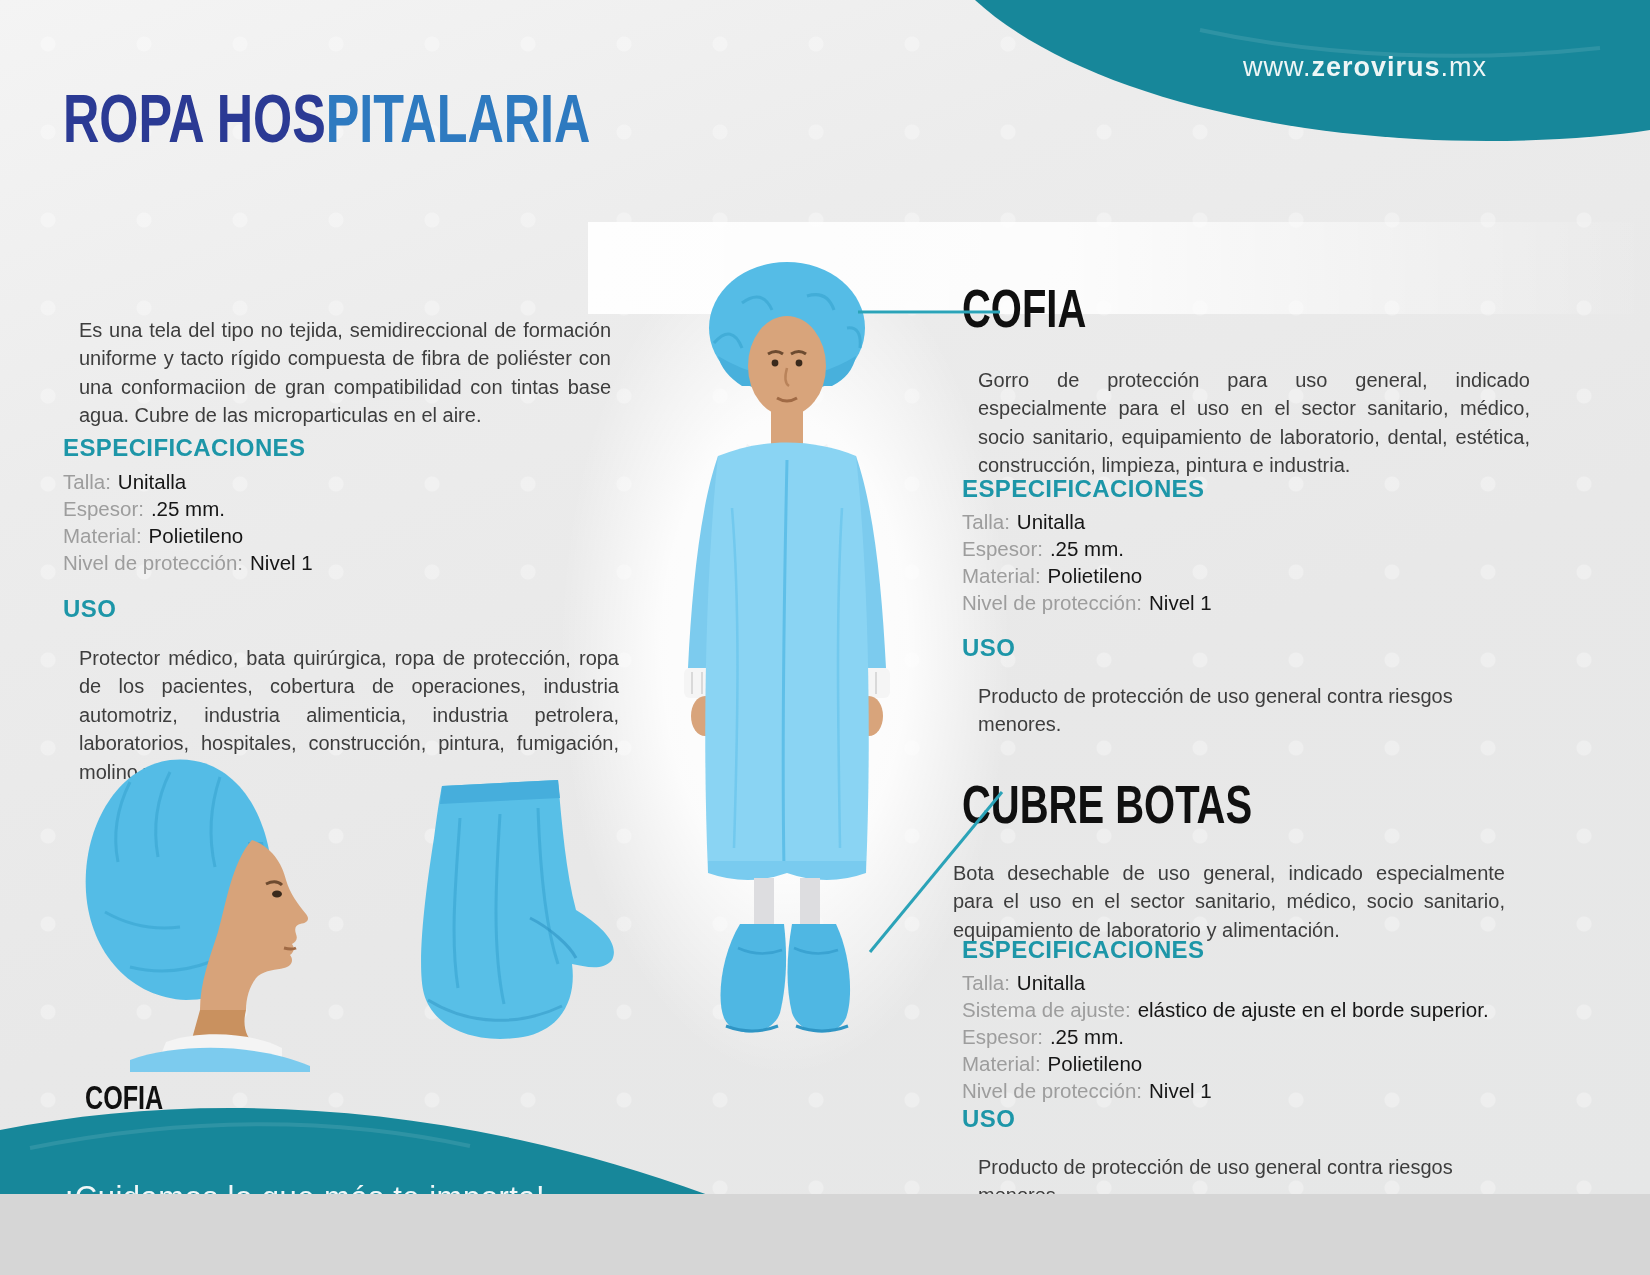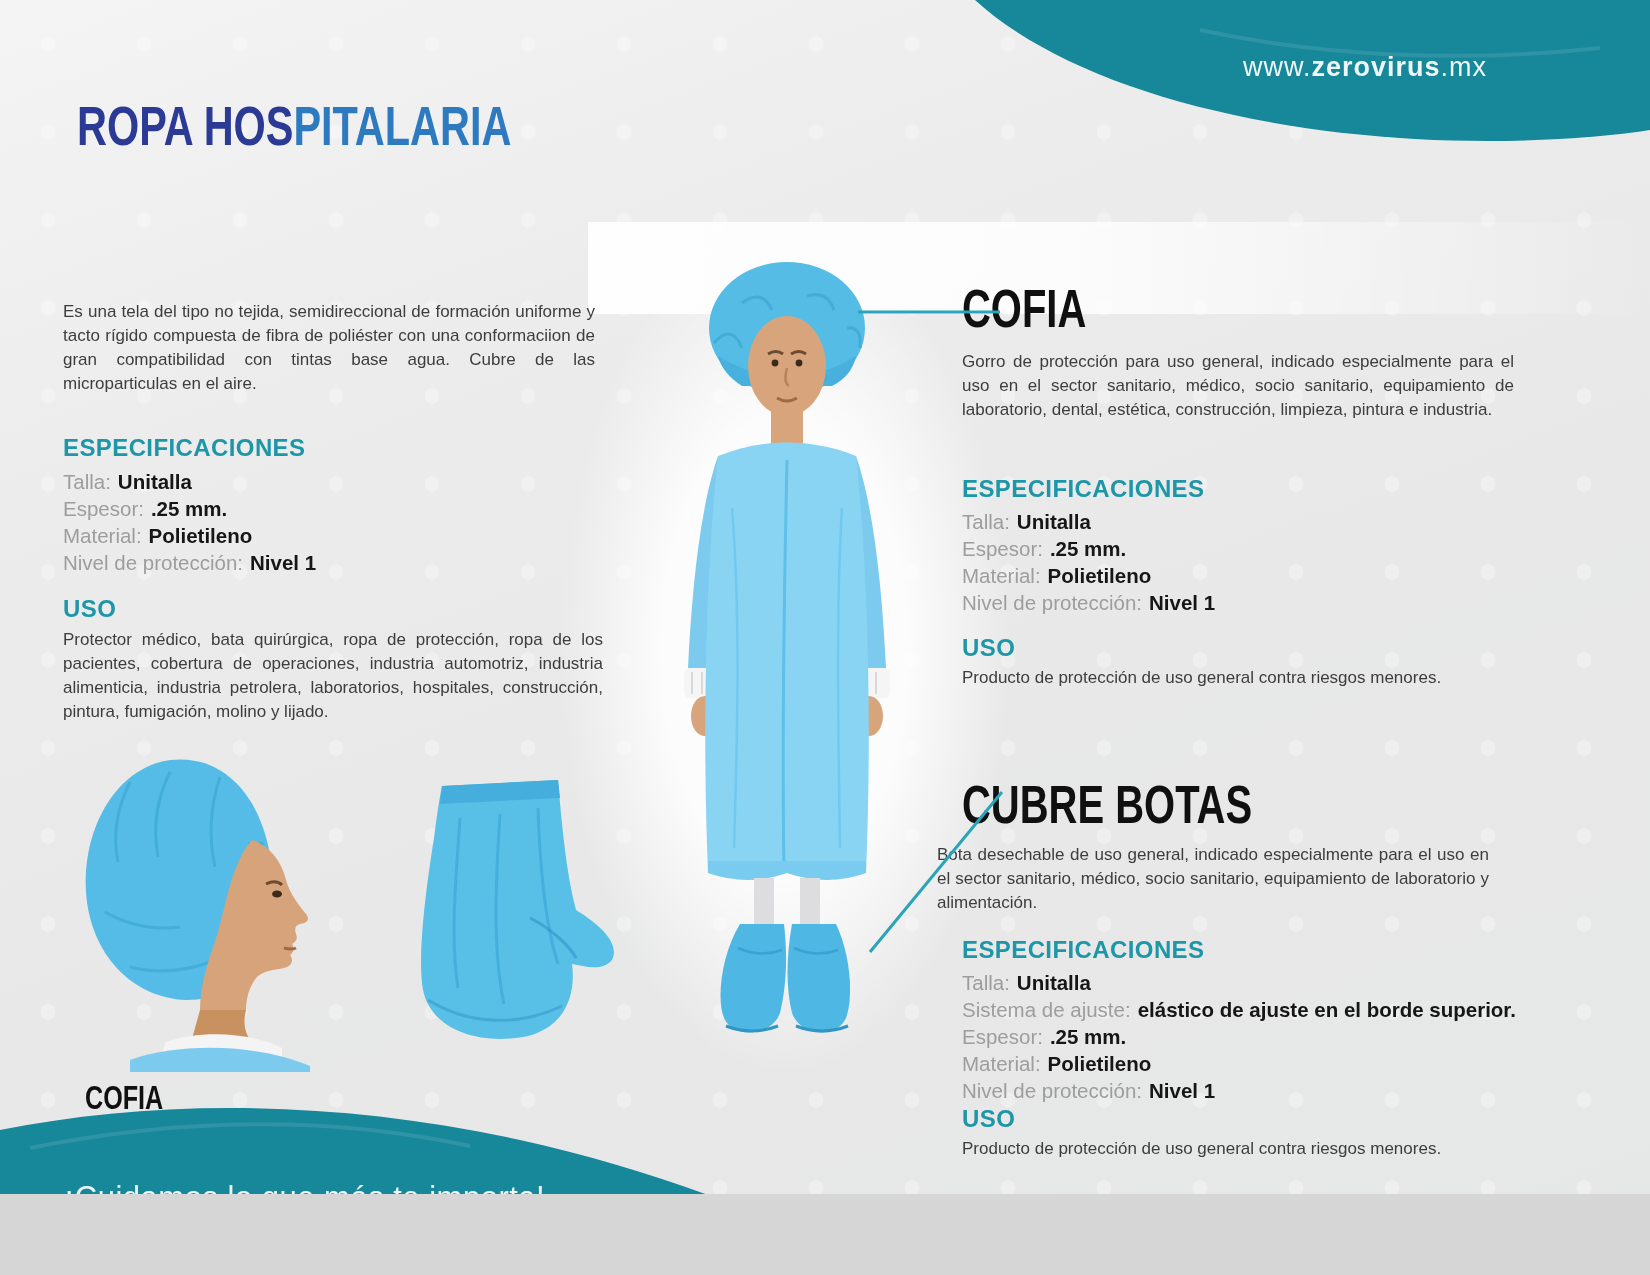--- a/index.html
+++ b/index.html
@@ -19,30 +19,30 @@
     position:absolute; left:588px; top:222px; width:1062px; height:92px;
     background:linear-gradient(90deg, rgba(255,255,255,.95) 0%, rgba(255,255,255,.85) 45%, rgba(255,255,255,0) 100%);
   }
   .figure-glow{
     position:absolute; left:560px; top:225px; width:450px; height:850px;
     background:radial-gradient(closest-side, rgba(255,255,255,.98) 0%, rgba(255,255,255,.85) 55%, rgba(255,255,255,0) 100%);
   }
   .site-url{position:absolute; left:1243px; top:52px; font-size:27px; color:#eef6f6; letter-spacing:1px;}
   .site-url .bold{font-weight:bold;}
   .condensed{display:inline-block; transform:scaleX(0.74); transform-origin:left bottom; white-space:nowrap;}
-  .title{position:absolute; left:63px; top:84px; margin:14px; font-size:56px; line-height:1; font-weight:bold;text-align:right;}
+  .title{position:absolute; left:63px; top:84px; margin:0; font-size:68px; line-height:1; font-weight:bold;text-align:right;}
   .title .dark{color:#2B3A94;}
   .title .light{color:#2E7AC0;}
   .sec-heading{position:absolute; margin:0; font-size:54px; line-height:1; font-weight:bold; color:#101010;}
-  .para{position:absolute; font-size:17px; line-height:1.42; color:#3d3d3d; text-align:justify; margin:0;}
+  .para{position:absolute; font-size:20px; line-height:1.42; color:#3d3d3d; text-align:justify; margin:16px;}
   .mini-title{position:absolute; margin:0; font-size:24px; font-weight:bold; color:#1D96A8; letter-spacing:.4px;}
   .specs{position:absolute; margin:0;}
   .spec-line{font-size:20.5px; line-height:1.32; color:#9d9d9d;}
   .spec-line .spec-label{color:#9d9d9d; margin-right:7px;}
-  .spec-line .spec-value{color:#161616; font-weight:bold;text-align:center;}
+  .spec-line .spec-value{color:#161616; font-weight:normal;text-align:center;}
   .photo-label{position:absolute; margin:0; font-size:34px; font-weight:bold; color:#101010;}
   .tagline{position:absolute; left:64px; top:1180px; margin:0; font-size:31px; color:#f0f7f8; letter-spacing:.5px;}
   .photo{position:absolute;}
 </style>
 </head>
 <body>
 
 <div class="canvas">
 
   <svg class="bg-svg" viewBox="0 0 1650 1275">

